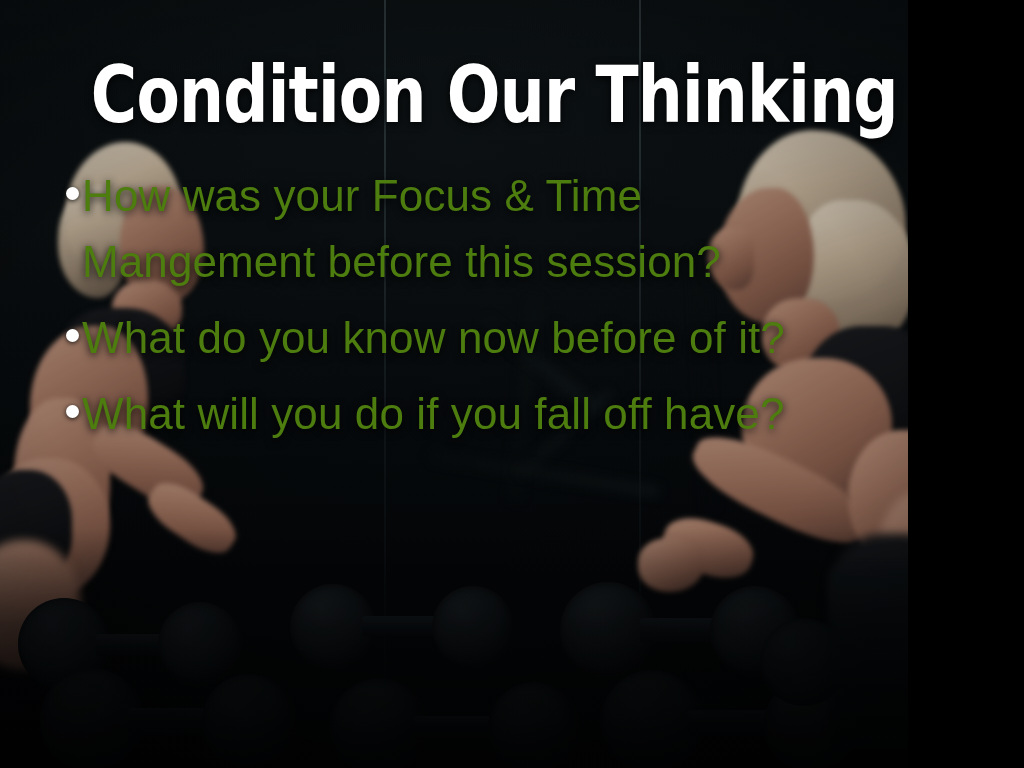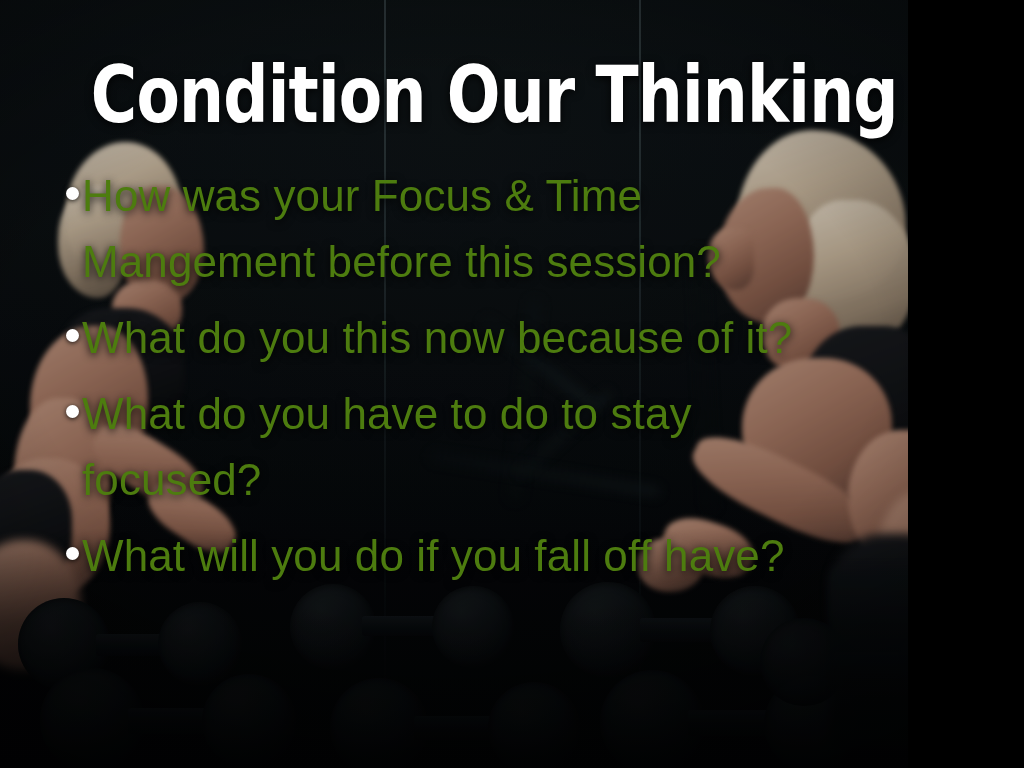--- a/index.html
+++ b/index.html
@@ -257,27 +257,23 @@
 
   <div id="bullets">
 
     <div class="bullet">
       <span class="dot"></span>
       <span class="txt">How was your Focus &amp; Time Mangement before this session?</span>
     </div>
 
     <div class="bullet">
       <span class="dot"></span>
-      <span class="txt">What do you this now because of it?</span>
-    </div>
-
-    <div class="bullet">
-      <span class="dot"></span>
-      <span class="txt">What do you have to do to stay focused?</span>
-    </div>
+      <span class="txt">What do you know now before of it?</span>
+    </div>
+
 
     <div class="bullet">
       <span class="dot"></span>
       <span class="txt">What will you do if you fall off have?</span>
     </div>
 
   </div>
 
 </div>
 

